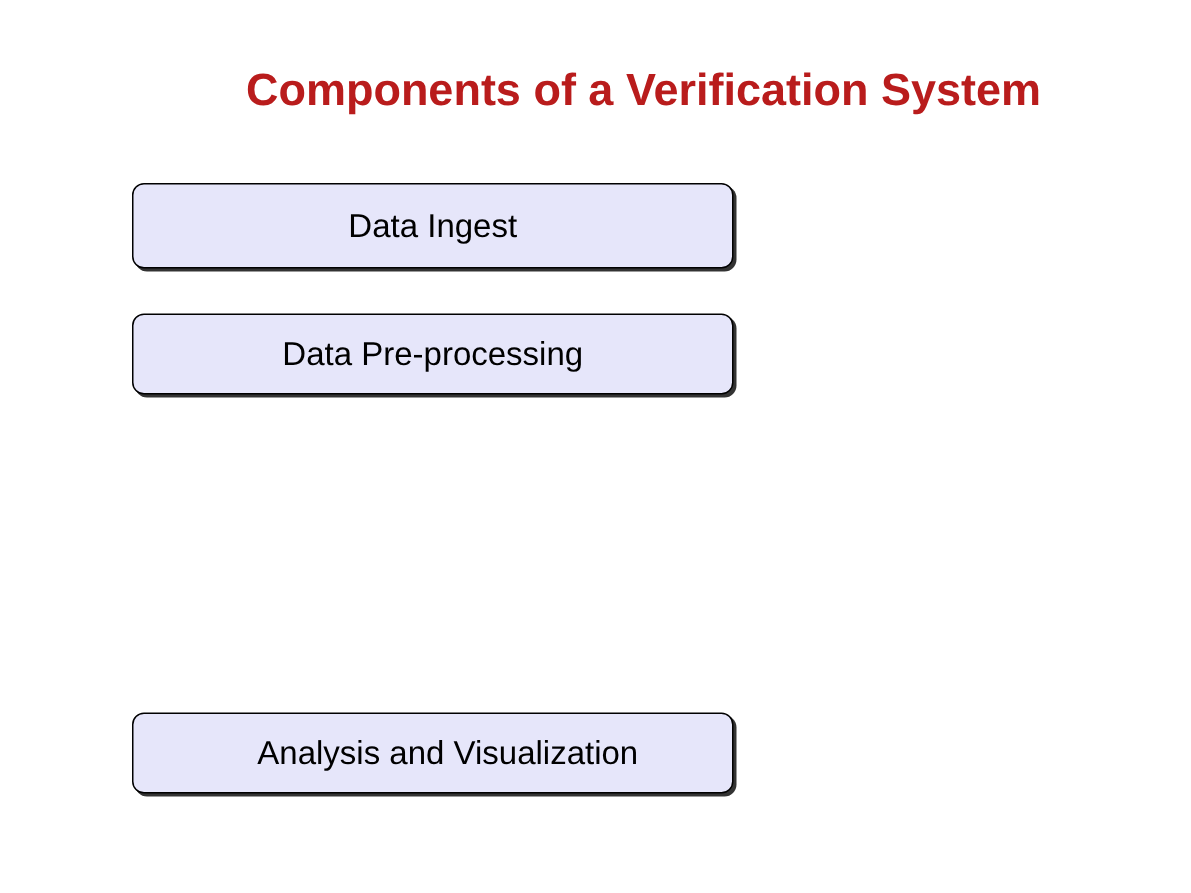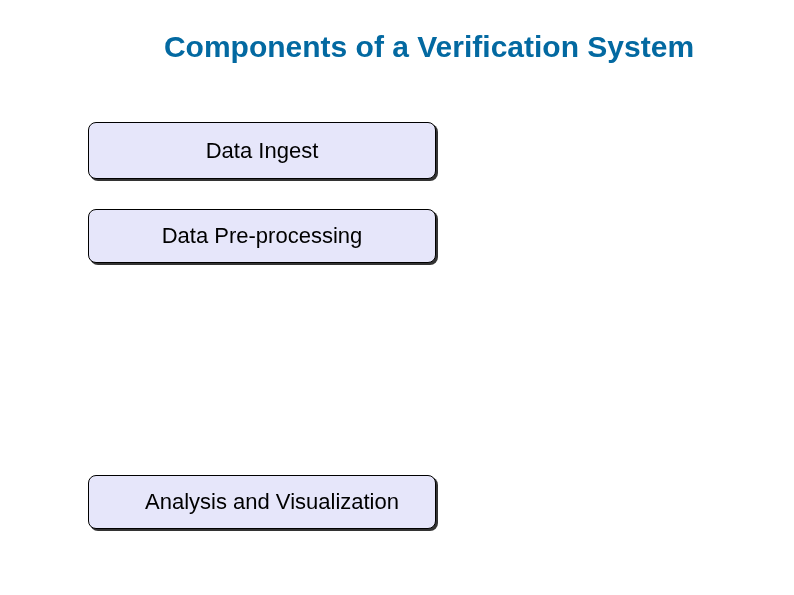--- a/index.html
+++ b/index.html
@@ -10,34 +10,34 @@
   .slide {
     position: relative;
     width: 794px;
     height: 595px;
     background: #ffffff;
     overflow: hidden;
     font-family: "Liberation Sans", sans-serif;
   }
   .slide-title {
     position: absolute;
-    top: 30px;
+    top: 44px;
     left: 64px;
     width: 730px;
     text-align: center;
     font-size: 30px;
     font-weight: bold;
-    color: #0369a1;
+    color: #b91c1c;
     letter-spacing: 0px;
     white-space: nowrap;
   }
   .component-box {
     position: absolute;
     left: 88px;
-    width: 348px;
+    width: 401px;
     box-sizing: border-box;
     background: #e6e6fa;
     border: 1px solid #000000;
     border-radius: 8px;
     box-shadow: 2px 2px 0 rgba(0,0,0,0.8);
     display: flex;
     align-items: center;
     justify-content: center;
   }
   .component-box .box-label {

